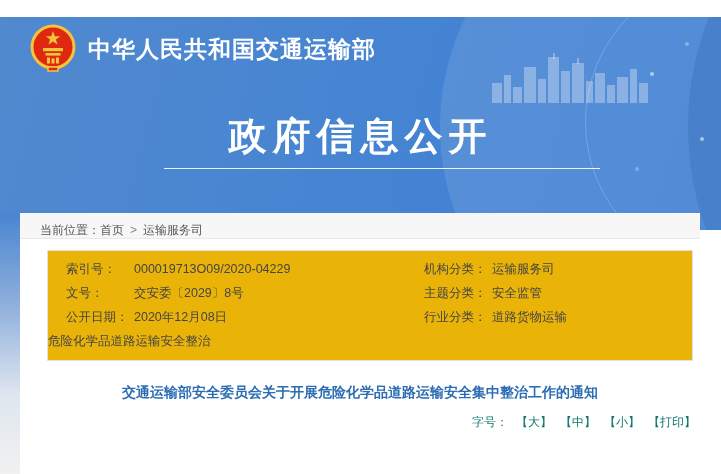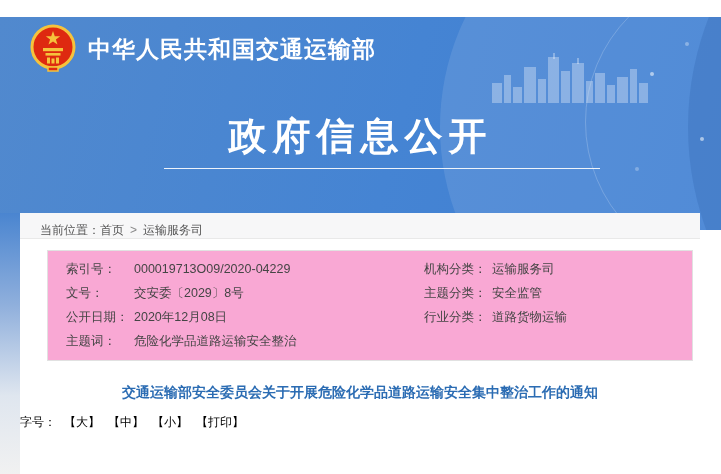--- a/index.html
+++ b/index.html
@@ -29,33 +29,33 @@
   
   .left-strip { position:absolute; left:0; top:213px; width:20px; height:261px;
                 background:linear-gradient(180deg,#4a85d0 0%,#8fafdc 35%,#dfe6ef 70%,#f1f1f1 100%); }
   .content { position:absolute; left:20px; top:213px; width:680px; height:261px; background:#ffffff; }
 
   .breadcrumb { height:26px; line-height:34px; padding-left:20px; font-size:12px; color:#555555;
                 background:#f7f7f8; border-bottom:1px solid #e9e9e9; }
   .breadcrumb a { color:#555555; text-decoration:none; cursor:pointer; }
   .breadcrumb .sep { margin:0 6px; color:#888888; }
 
-  .info-table { margin:11px 0 0 27px; width:646px; background:#f9a8d4; border:1px solid #e1e1e1;
+  .info-table { margin:11px 0 0 27px; width:646px; background:#eab308; border:1px solid #e1e1e1;
                 padding:6px 0 7px 0; }
   .info-row { display:flex; height:24px; line-height:24px; font-size:12.5px; color:#454545; }
   .cell { display:flex; }
   .cell-left { width:358px; }
   .cell-right { flex:1; }
   .cell .lbl { width:86px; padding-left:18px; flex:none; }
   .cell .val { flex:1; white-space:nowrap; overflow:hidden; }
 
   .doc-title { margin-top:21px; padding:0 20px; font-size:14px; font-weight:bold; color:#2b6cb3;
                text-align:center; line-height:1.45; }
 
-  .toolbar { margin-top:12px; padding-right:4px; text-align:left; font-size:12px; color:#000000; }
+  .toolbar { margin-top:12px; padding-right:4px; text-align:right; font-size:12px; color:#0f766e; }
   .toolbar .opt { margin-left:8px; cursor:pointer; }
 </style>
 </head>
 <body>
 
 <div class="page">
 
   <div class="banner">
     <div class="circle-light"></div>
     <div class="circle-dark"></div>
@@ -136,21 +136,20 @@
           <span class="lbl">公开日期：</span>
           <span class="val">2020年12月08日</span>
         </div>
         <div class="cell cell-right">
           <span class="lbl">行业分类：</span>
           <span class="val">道路货物运输</span>
         </div>
       </div>
       <div class="info-row">
         <div class="cell cell-left">
-          <span class="lbl">主题词：</span>
           <span class="val">危险化学品道路运输安全整治</span>
         </div>
         <div class="cell cell-right">
           <span class="lbl"></span>
           <span class="val"></span>
         </div>
       </div>
     </div>
 
     <div class="doc-title">交通运输部安全委员会关于开展危险化学品道路运输安全集中整治工作的通知</div>

